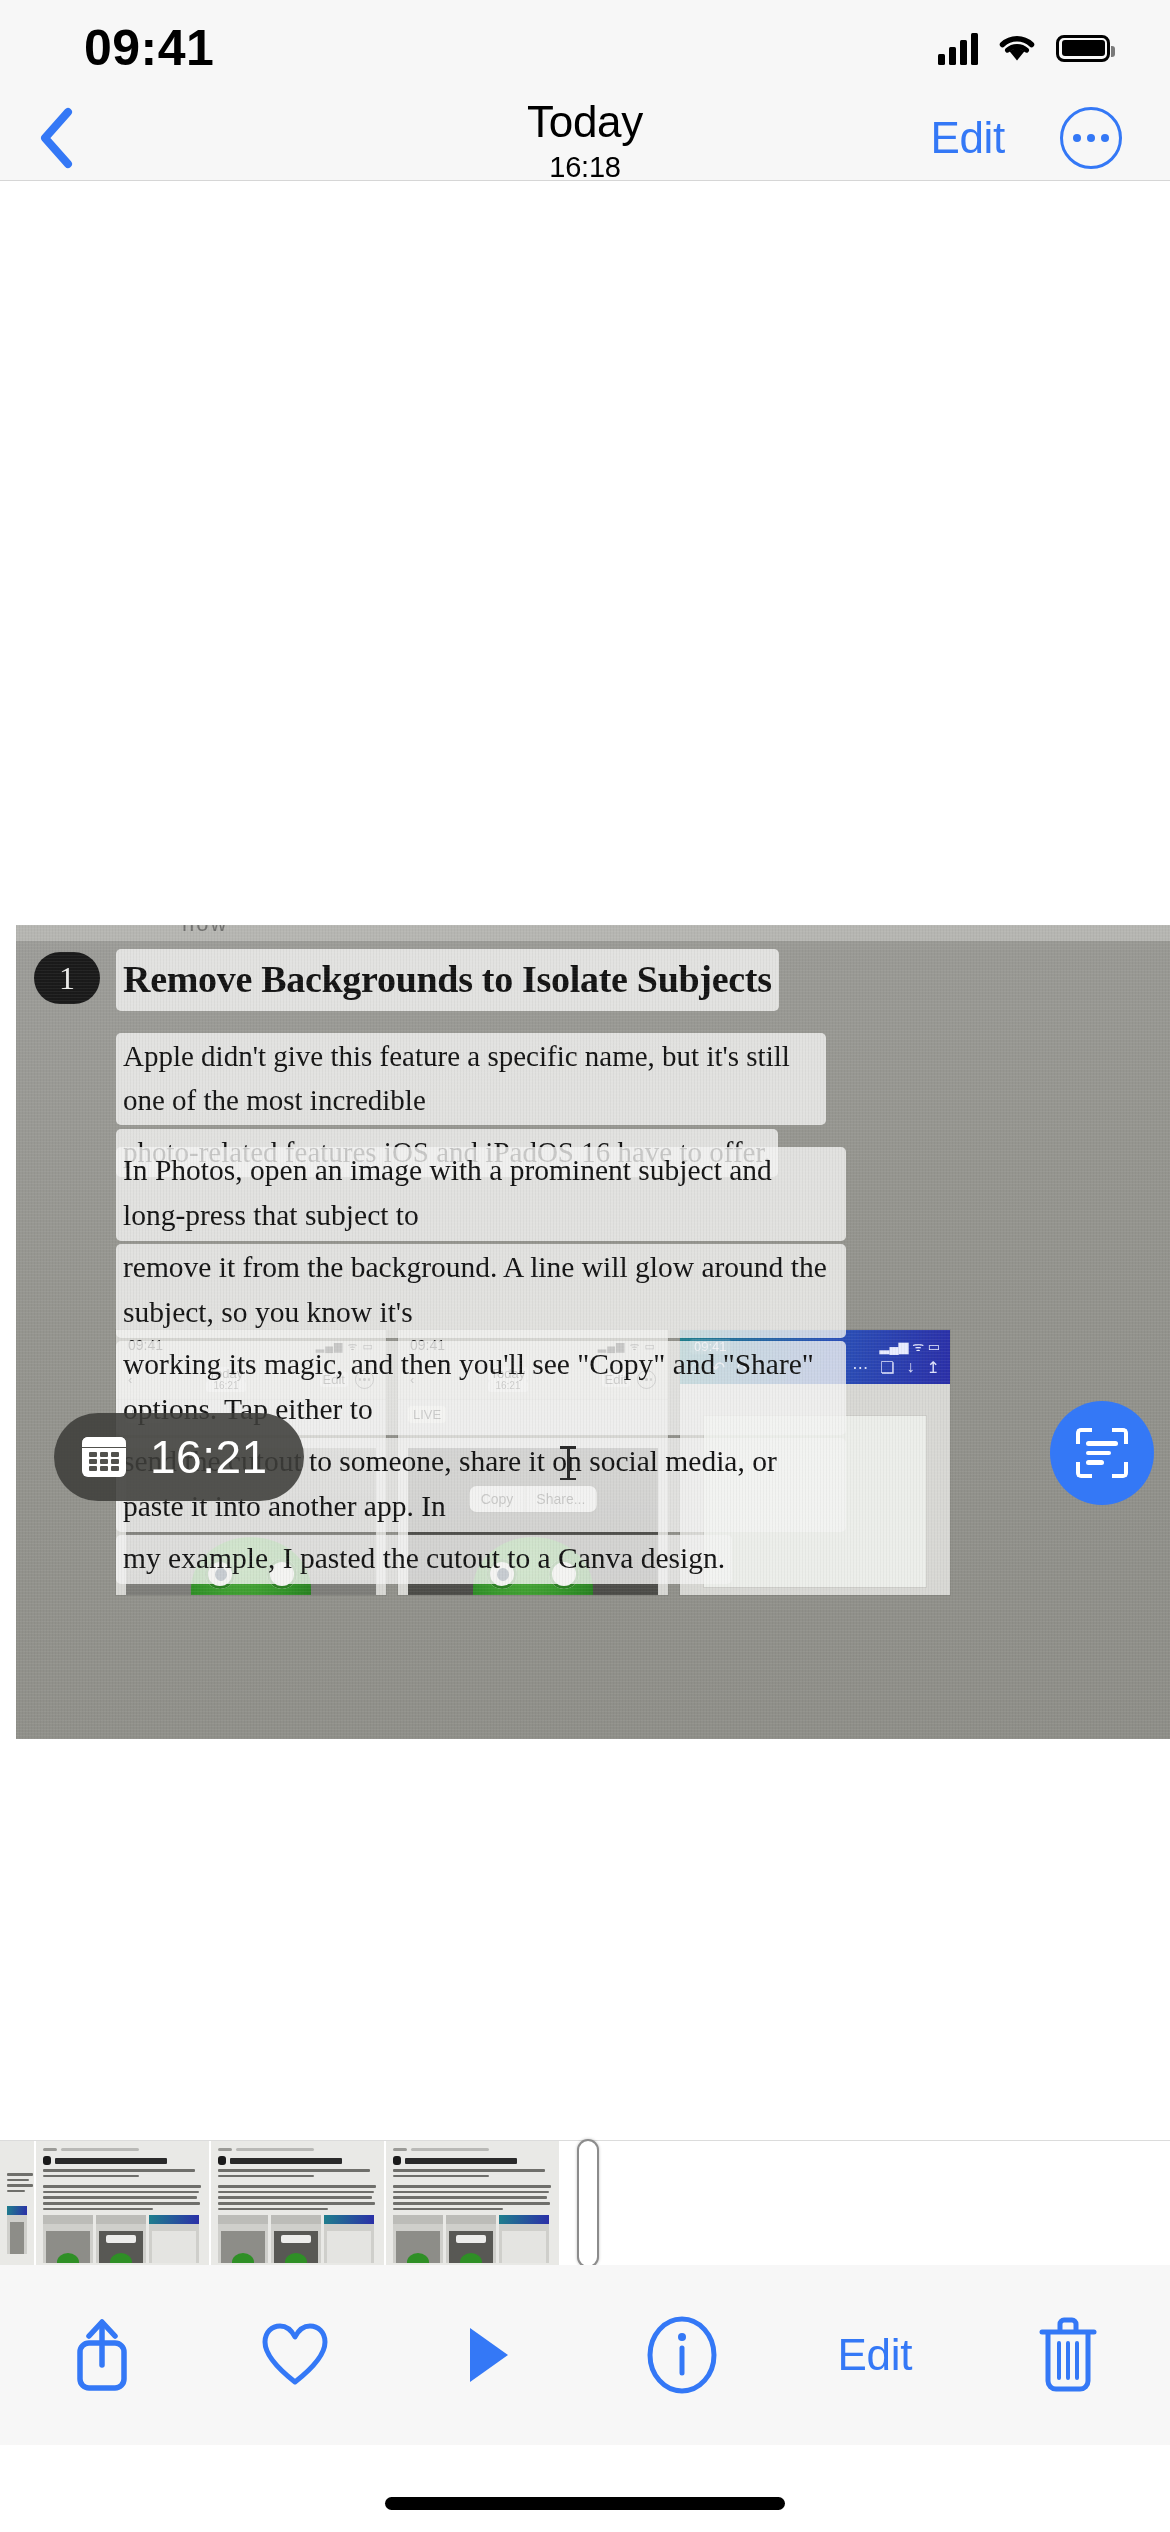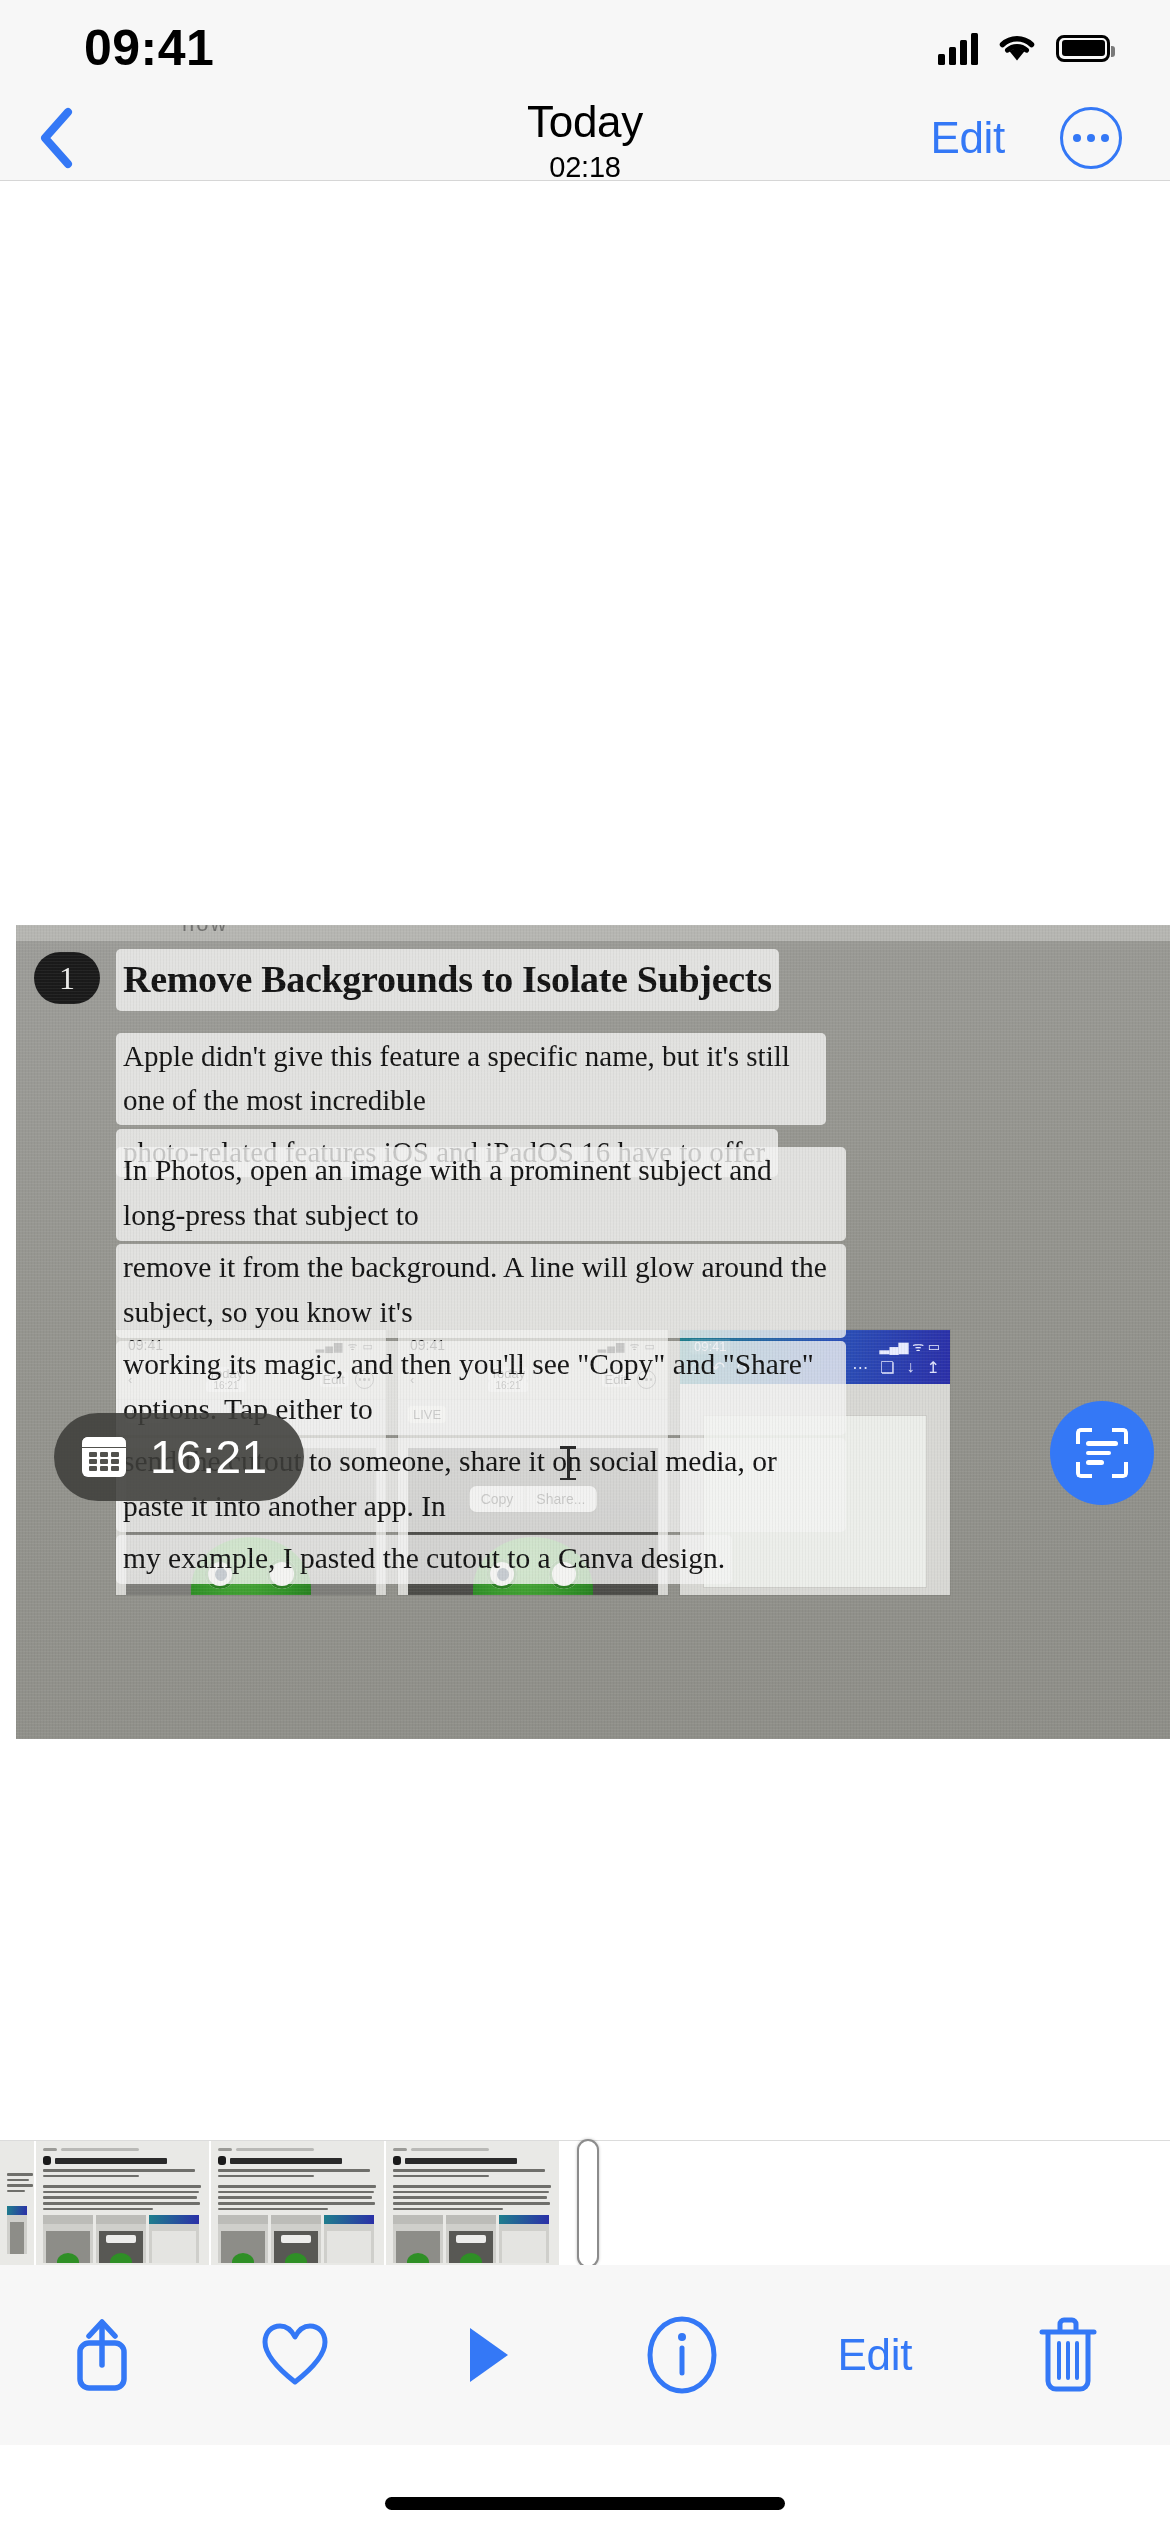--- a/index.html
+++ b/index.html
@@ -341,21 +341,21 @@
 </div>
 
 <div class="nav-bar">
   <div class="nav-back">
     <svg width="40" height="62" viewBox="0 0 40 62">
       <path d="M31 5 L8 31 L31 57" stroke="#3478f6" stroke-width="8" fill="none" stroke-linecap="round" stroke-linejoin="round"></path>
     </svg>
   </div>
   <div class="nav-title-wrap">
     <div class="nav-title">Today</div>
-    <div class="nav-subtitle">02:18</div>
+    <div class="nav-subtitle">16:18</div>
   </div>
   <div class="nav-edit">Edit</div>
   <div class="nav-more">
       <b></b>
       <b></b>
       <b></b>
     </div>
 </div>
 
 <div class="photo-stage">

